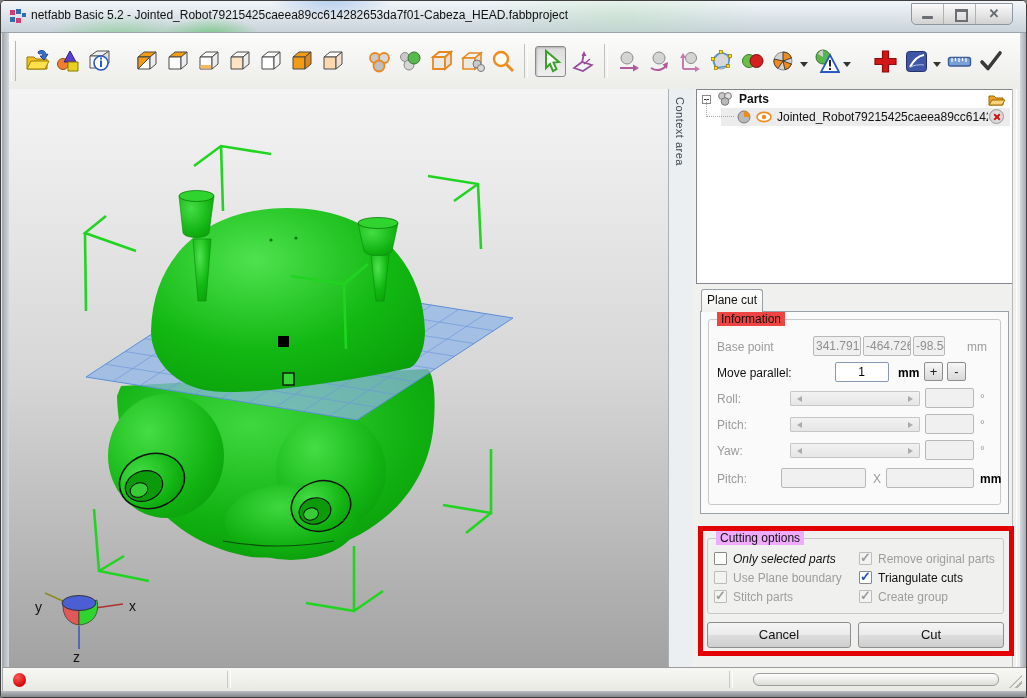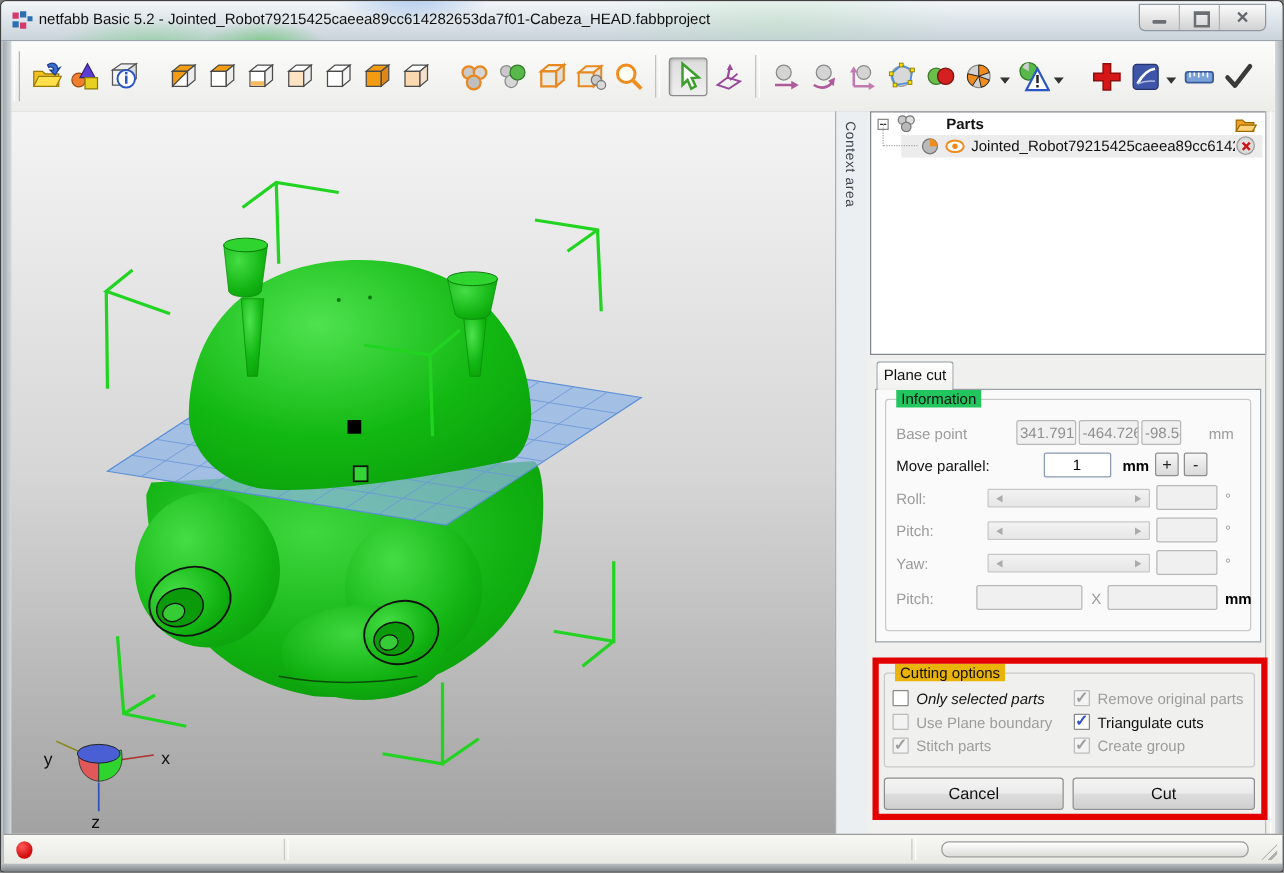--- a/index.html
+++ b/index.html
@@ -58,38 +58,38 @@
   .del-badge::before{transform:rotate(45deg);} .del-badge::after{transform:rotate(-45deg);}
   .dots{position:absolute;border-left:1px dotted #a8a8a8;}
   
   .tab{position:absolute;left:8px;top:200px;width:62px;height:23px;background:linear-gradient(#ffffff,#f0f0ee);
     border:1px solid #9aa0a8;border-bottom:none;border-radius:3px 3px 0 0;box-sizing:border-box;
     font-size:12px;color:#111;text-align:center;line-height:21px;z-index:2;}
   .tab-panel{position:absolute;left:7px;top:222px;width:309px;height:203px;background:#fafafa;border:1px solid #9aa0a8;box-sizing:border-box;}
   .grp{position:absolute;border:1px solid #c9c9c9;border-radius:3px;box-sizing:border-box;}
   .grp .legend{position:absolute;top:-8px;left:8px;font-size:12px;color:#111;padding:0 4px;}
   .info-grp{left:8px;top:8px;width:292px;height:184px;}
-  .info-grp .legend{background:#22c55e;}
+  .info-grp .legend{background:#ef4444;}
   .irow{position:absolute;height:22px;font-size:12px;}
   .ilabel{position:absolute;left:8px;top:4px;color:#9b9b9b;}
   .ilabel.on{color:#111;}
   .fld{position:absolute;height:20px;background:#f0f0f0;border:1px solid #b8b8b8;box-sizing:border-box;
     font-size:12px;color:#8f8f8f;text-align:right;padding:2px 3px 0 2px;overflow:hidden;border-radius:2px;}
   .fld.on{background:#fff;border-color:#8a99b4;color:#000;text-align:center;}
   .unit{position:absolute;top:4px;color:#9b9b9b;}
   .unit.on{color:#000;font-weight:bold;}
   .spin{position:absolute;width:19px;height:19px;border:1px solid #8e8e8e;border-radius:2px;
     background:linear-gradient(#f7f7f7,#d9d9d9);font-size:13px;text-align:center;line-height:17px;color:#222;box-sizing:border-box;}
   .slider{position:absolute;width:130px;height:15px;top:3px;border:1px solid #c6c6c6;background:linear-gradient(#f2f2f2,#e6e6e6);box-sizing:border-box;border-radius:1px;}
   .sl-l{position:absolute;left:3px;top:4px;width:0;height:0;border:3.5px solid transparent;border-right:5px solid #ababab;}
   .sl-r{position:absolute;right:3px;top:4px;width:0;height:0;border:3.5px solid transparent;border-left:5px solid #ababab;}
   
   .annotation{position:absolute;left:5px;top:437px;width:306px;height:120px;border:5px solid #e20000;z-index:5;pointer-events:none;}
   .cut-grp{left:14px;top:449px;width:297px;height:76px;}
-  .cut-grp .legend{background:#eab308;}
+  .cut-grp .legend{background:#f0abfc;}
   .cbrow{position:absolute;height:16px;font-size:12px;white-space:nowrap;}
   .cb{position:absolute;left:0;top:1px;width:13px;height:13px;border:1px solid #8a8a8a;background:#fff;box-sizing:border-box;border-radius:1px;}
   .cb::after{content:"✓";position:absolute;left:0px;top:-3px;font-size:13px;font-weight:bold;color:#2b50c8;display:none;}
   .cbrow.checked .cb::after{display:block;}
   .cbrow.disabled .cb{border-color:#bcbcbc;background:#f3f3f3;}
   .cbrow.disabled .cb::after{color:#9d9d9d;}
   .cb-label{position:absolute;left:19px;top:1px;color:#111;}
   .cbrow.disabled .cb-label{color:#9d9d9d;}
   .btn{position:absolute;height:26px;border:1px solid #8e8e8e;border-radius:3px;box-sizing:border-box;
     background:linear-gradient(#f4f4f4 0%,#ebebeb 48%,#dddddd 52%,#cfcfcf 100%);
@@ -453,21 +453,21 @@
 
   <div class="rpanel">
     <div class="parts-box">
       <div class="trow bold">
         <span class="expander"></span>
         <svg class="t-label" style="left:20px;top:2px;" width="16" height="14">
             <circle cx="5" cy="4" r="3.4" fill="#c9c9c9" stroke="#777"></circle>
             <circle cx="11" cy="4" r="3.4" fill="#dedede" stroke="#777"></circle>
             <circle cx="8" cy="9.5" r="3.8" fill="#b9b9b9" stroke="#777"></circle>
           </svg>
-        <span class="t-label" style="left:60px;">Parts</span>
+        <span class="t-label" style="left:42px;">Parts</span>
         <svg class="t-folder" width="18" height="14">
             <path d="M1 4 L6 4 L8 6 L15 6 L15 13 L1 13 Z" fill="#f0a024" stroke="#9a6a00"></path>
             <path d="M1 13 L4 8 L17 8 L14 13 Z" fill="#ffd27a" stroke="#9a6a00"></path>
           </svg>
       </div>
       <div class="trow">
         <span class="part-row-bg"></span>
         <span class="dots" style="left:9px;top:-9px;height:18px;"></span>
         <span class="dots" style="left:9px;top:8px;width:28px;height:1px;border-left:none;border-top:1px dotted #a8a8a8;"></span>
         <svg class="t-label" style="left:40px;top:2px;" width="15" height="14">

